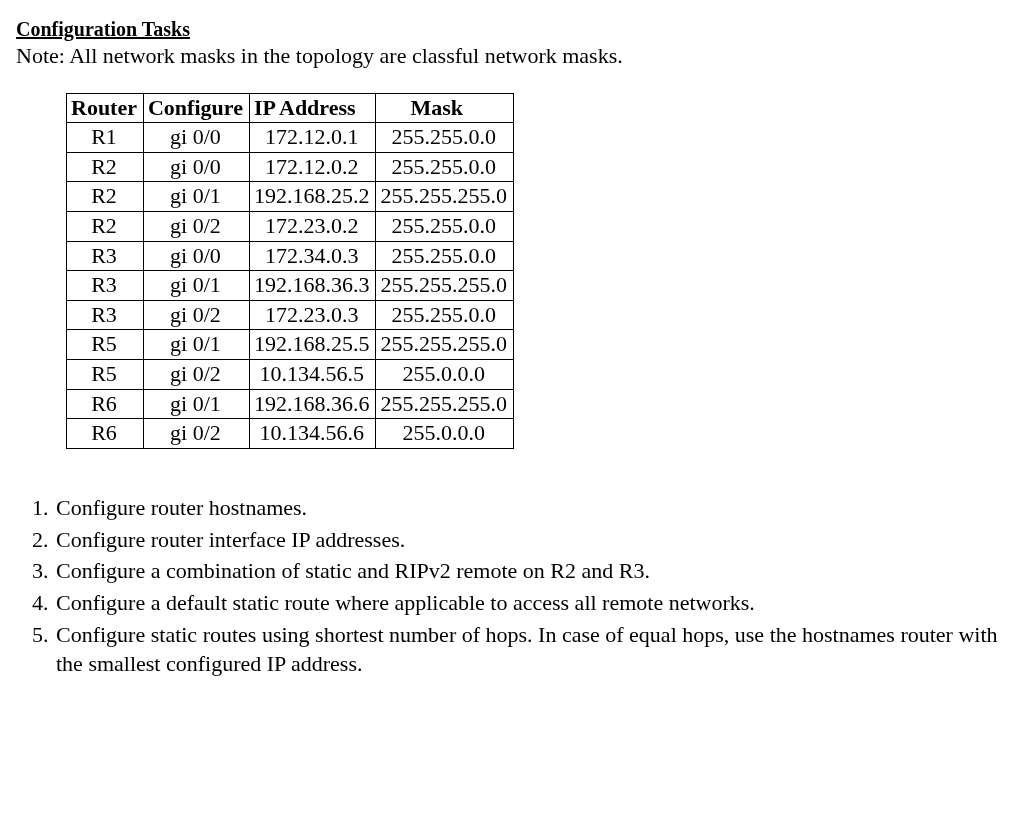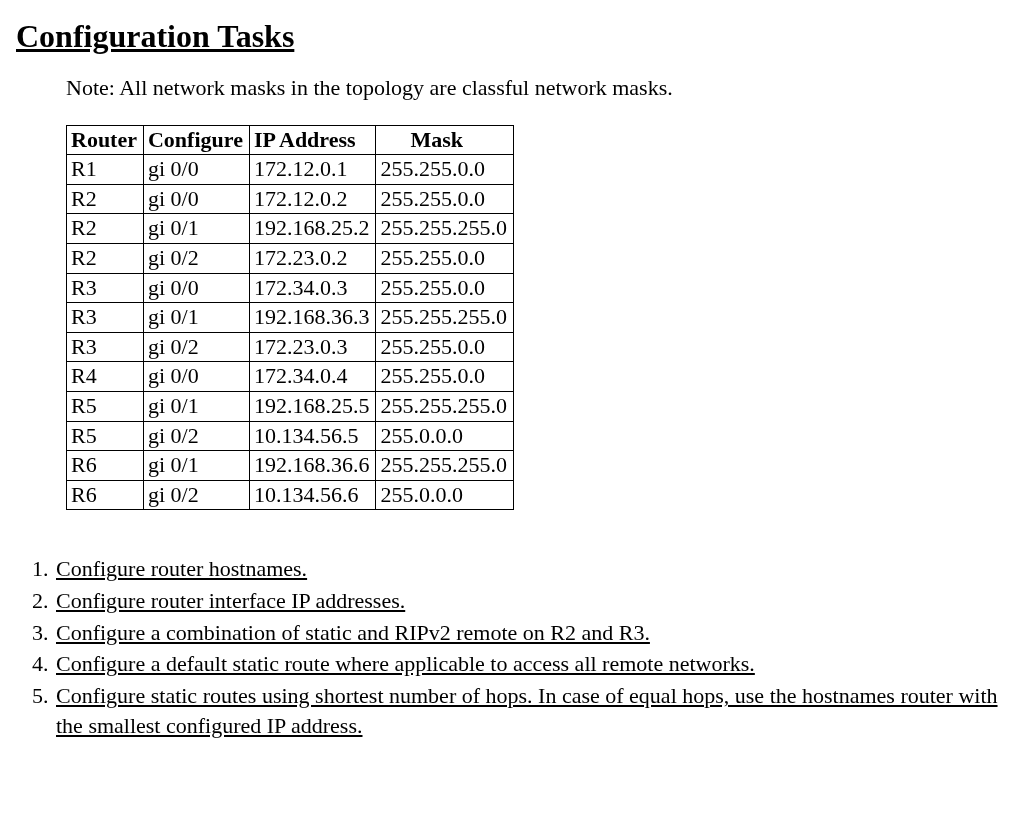--- a/index.html
+++ b/index.html
@@ -8,39 +8,37 @@
       color: #000;
       background: #fff;
       margin: 0;
       padding: 18px 16px;
       width: 1024px;
       box-sizing: border-box;
     }
     .title {
       font-weight: bold;
       text-decoration: underline;
-      font-size: 32px;
-      margin-bottom: 18px;
+      font-size: 20px;
     }
     .notes {
-      margin-left: 50px;
       margin-bottom: 22px;
       line-height: 1.35;
     }
     .table-wrap {
       margin-left: 50px;
       margin-bottom: 44px;
     }
     table {
       border-collapse: collapse;
     }
     th, td {
       border: 1.5px solid #000;
       padding: 0px 6px 0px 4px;
-      text-align: left;
+      text-align: center;
       font-size: 22px;
       line-height: 1.3;
       vertical-align: top;
     }
     th {
       font-weight: bold;
       text-align: left;
     }
     th.mask-head {
       text-align: center;
@@ -48,21 +46,20 @@
       padding-right: 20px;
     }
     ol.tasks {
       margin: 0 0 0 12px;
       padding-left: 26px;
       line-height: 1.35;
     }
     ol.tasks li {
       margin-bottom: 2px;
       padding-left: 2px;
-      text-decoration: underline;
     }
   </style>
 </head>
 <body>
 
 <div class="title">Configuration Tasks</div>
 
 <div class="notes">
   <div>Note: All network masks in the topology are classful network masks.</div>
 </div>
@@ -114,26 +111,20 @@
           <td>192.168.36.3</td>
           <td>255.255.255.0</td>
         </tr>
         <tr>
           <td>R3</td>
           <td>gi 0/2</td>
           <td>172.23.0.3</td>
           <td>255.255.0.0</td>
         </tr>
         <tr>
-          <td>R4</td>
-          <td>gi 0/0</td>
-          <td>172.34.0.4</td>
-          <td>255.255.0.0</td>
-        </tr>
-        <tr>
           <td>R5</td>
           <td>gi 0/1</td>
           <td>192.168.25.5</td>
           <td>255.255.255.0</td>
         </tr>
         <tr>
           <td>R5</td>
           <td>gi 0/2</td>
           <td>10.134.56.5</td>
           <td>255.0.0.0</td>

